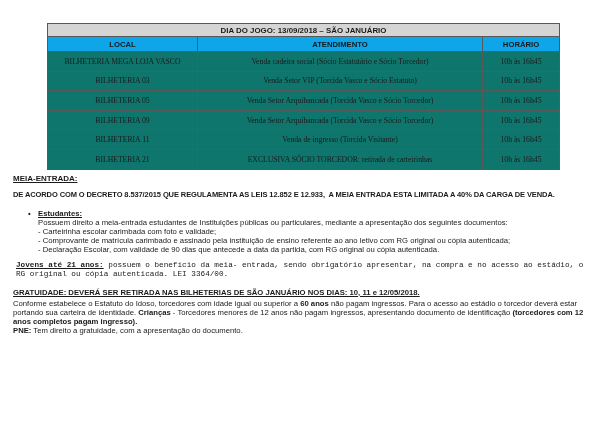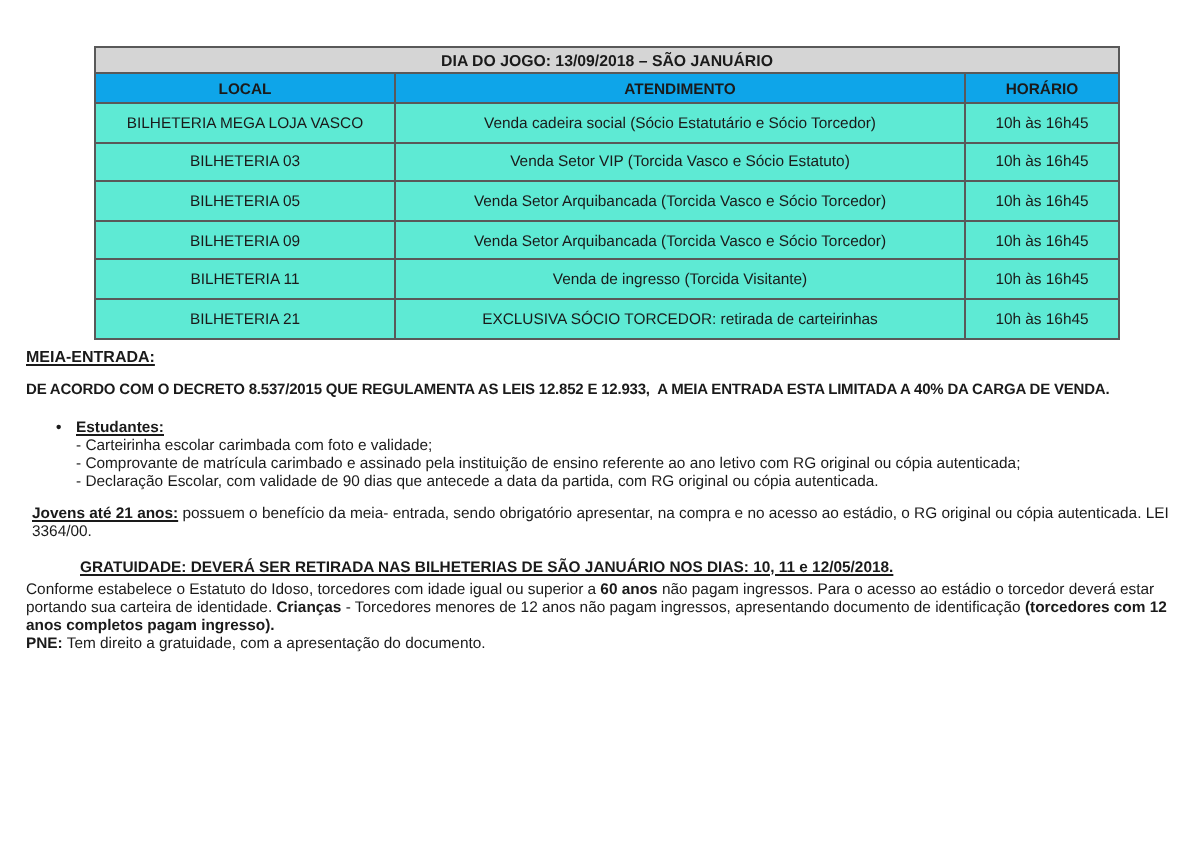--- a/index.html
+++ b/index.html
@@ -15,35 +15,35 @@
     position:absolute; left:47px; top:23px; width:512px;
     border-collapse:collapse; table-layout:fixed;
   }
   table.schedule th, table.schedule td {
     border:1px solid #595959; text-align:center; vertical-align:middle;
     font-size:7.7px; padding:0 2px; overflow:hidden; white-space:nowrap;
   }
   .col-local{ width:150px; } .col-atend{ width:285px; } .col-hor{ width:77px; }
   tr.title-row th { background:#d5d5d5; height:13px; font-weight:bold; font-size:7.9px; }
   tr.head-row th  { background:#0ea5e9; height:15px; font-weight:bold; }
-  tbody td { height:19.6px; background:#5eead4; font-weight:normal; }
+  tbody td { height:19.6px; background:#0f766e; font-weight:normal;font-family:Liberation Serif, serif; }
 
   
   .content { position:absolute; left:13px; top:174px; width:575px; font-size:7.7px; line-height:9px; }
   .h-u { font-weight:bold; text-decoration:underline; }
   .meia-heading { font-size:8px; }
   .decree {
     margin:7px 0 0 0; font-weight:bold; white-space:pre-wrap;
     font-size:7.5px; letter-spacing:-0.1px; line-height:9.5px;
   }
   .bullet-row { display:flex; margin-top:9px; }
   .bullet-glyph { width:10px; margin-left:15px; flex:0 0 auto; font-weight:bold; }
   .bullet-body { flex:1; }
-  .jovens { margin:7px 0 0 3px; }
-  .grat-heading { margin-top:9px;margin-left:27px; }
+  .jovens { margin:7px 0 0 3px;font-family:Liberation Mono, monospace; }
+  .grat-heading { margin-top:9px; }
   .grat-para { margin:2px 0 0 0; }
   .pne-line { margin:0; }
   b { font-weight:bold; }
 </style>
 </head>
 <body>
 
 <div class="page">
 
   <table class="schedule">
@@ -99,20 +99,21 @@
   <div class="content">
 
     <div class="h-u meia-heading">MEIA-ENTRADA:</div>
 
     <p class="decree">DE ACORDO COM O DECRETO 8.537/2015 QUE REGULAMENTA AS LEIS 12.852 E 12.933,  A MEIA ENTRADA ESTA LIMITADA A 40% DA CARGA DE VENDA.</p>
 
     <div class="bullet-row">
       <span class="bullet-glyph">•</span>
       <div class="bullet-body">
         <div><span class="h-u">Estudantes:</span></div>
+        <div>Possuem direito a meia-entrada estudantes de Instituições públicas ou particulares, mediante a apresentação dos seguintes documentos:</div>
         <div>- Carteirinha escolar carimbada com foto e validade;</div>
         <div>- Comprovante de matrícula carimbado e assinado pela instituição de ensino referente ao ano letivo com RG original ou cópia autenticada;</div>
         <div>- Declaração Escolar, com validade de 90 dias que antecede a data da partida, com RG original ou cópia autenticada.</div>
       </div>
     </div>
 
     <p class="jovens"><span class="h-u">Jovens até 21 anos:</span><span> possuem o benefício da meia- entrada, sendo obrigatório apresentar, na compra e no acesso ao estádio, o RG original ou cópia autenticada. LEI 3364/00.</span></p>
 
     <div class="h-u grat-heading">GRATUIDADE: DEVERÁ SER RETIRADA NAS BILHETERIAS DE SÃO JANUÁRIO NOS DIAS: 10, 11 e 12/05/2018.</div>
 

